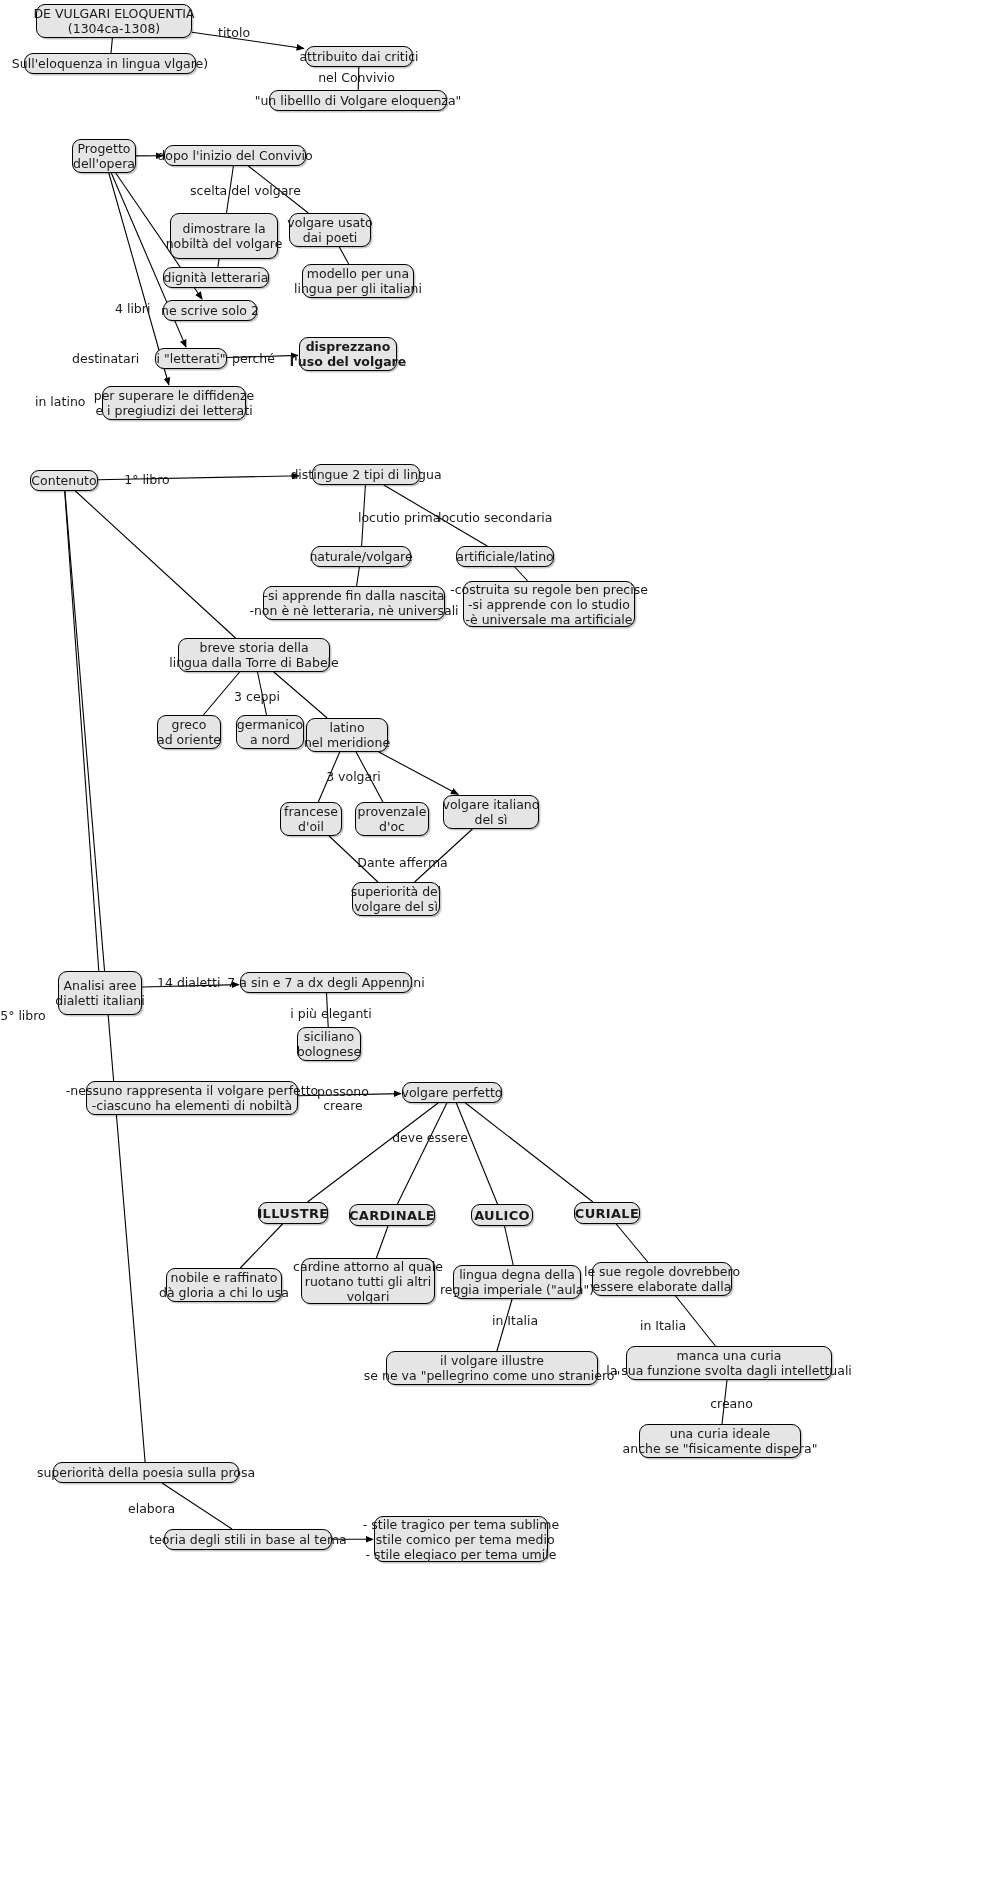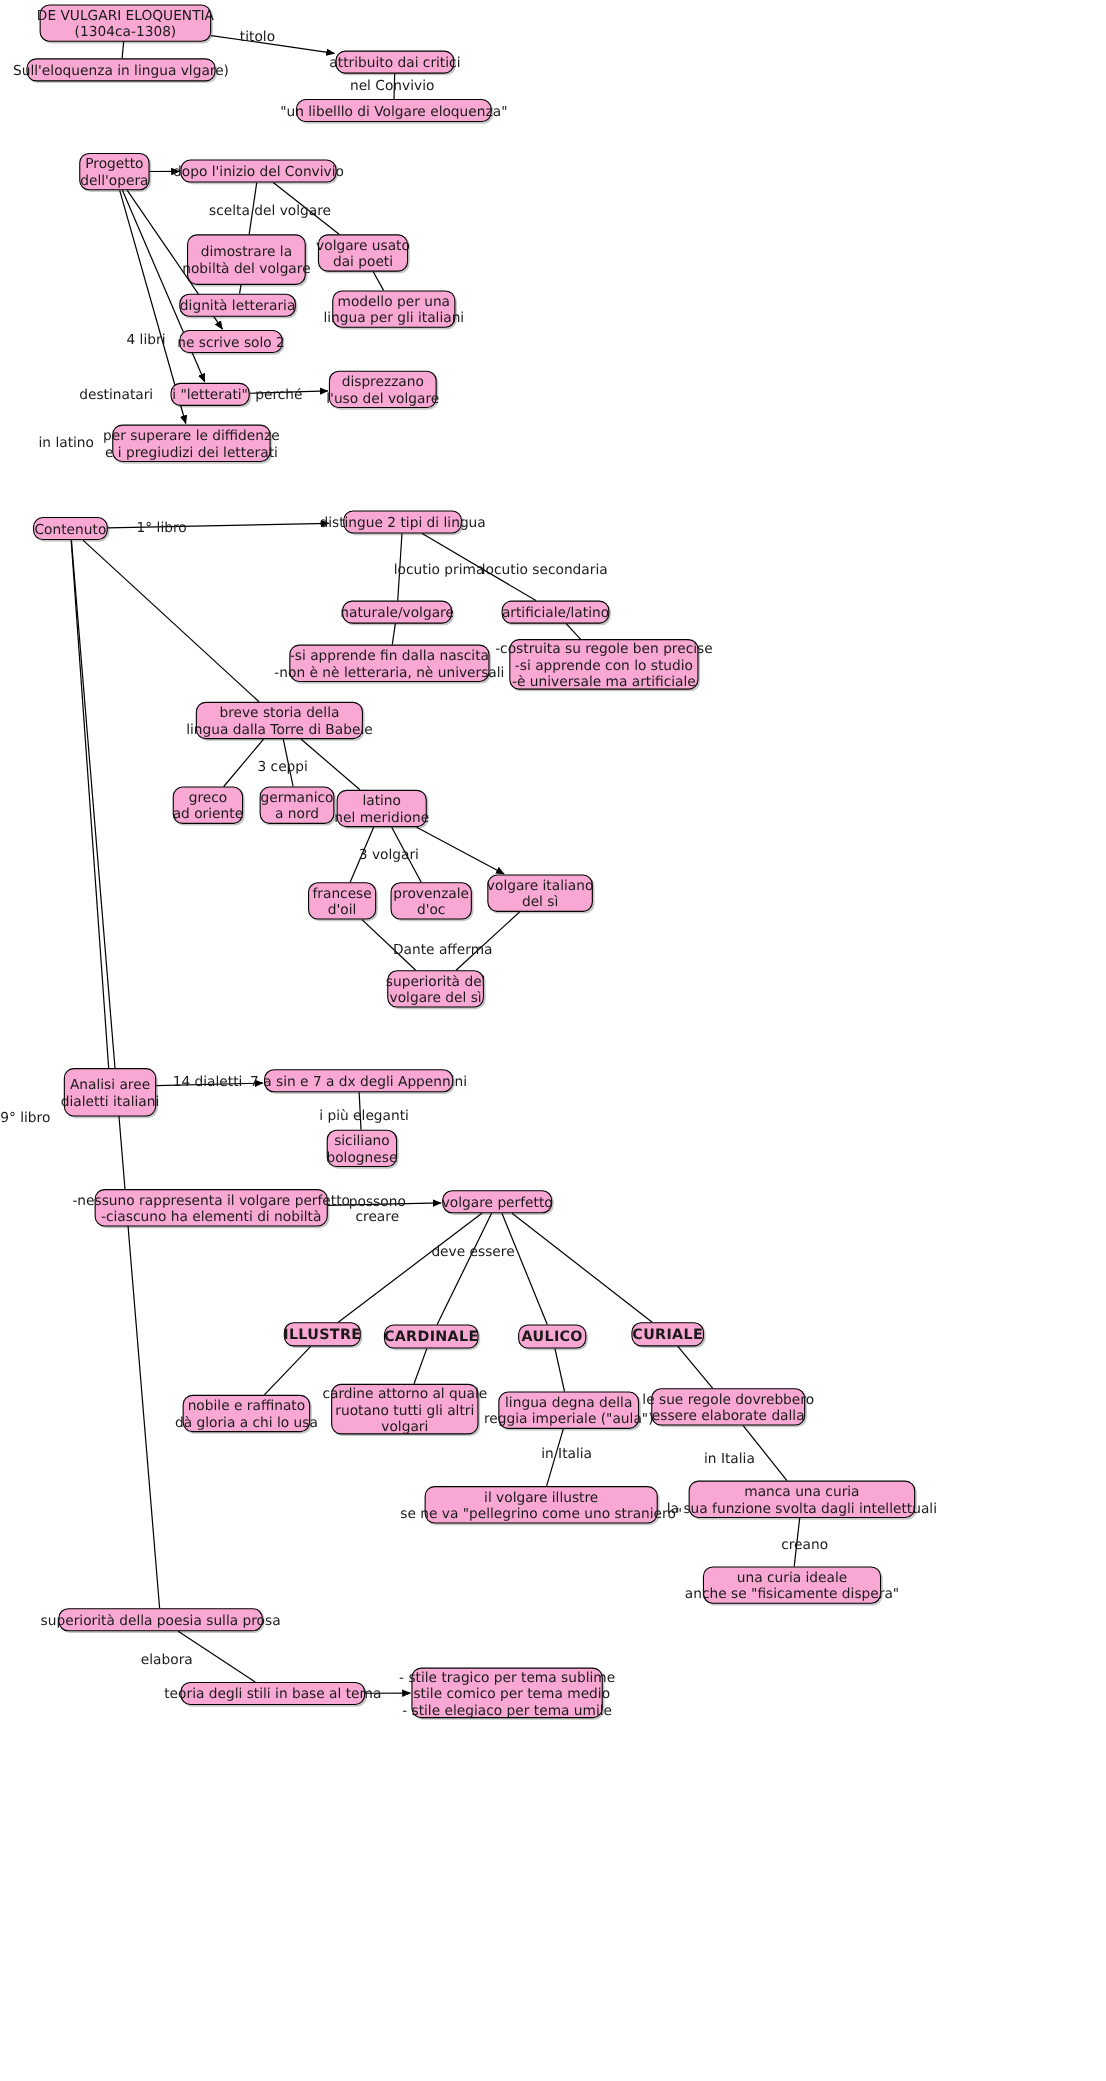--- a/index.html
+++ b/index.html
@@ -1,21 +1,21 @@
 <!DOCTYPE html>
 <html><head>
 <meta charset="utf-8">
 <style>
   html,body{margin:0;padding:0;background:#ffffff;}
   body{font-family:"DejaVu Sans", sans-serif;}
   #canvas{position:relative;width:1005px;height:1892px;background:#ffffff;overflow:hidden;}
   svg#edges{position:absolute;left:0;top:0;width:1005px;height:1892px;pointer-events:none;}
   .node{
     position:absolute;
-    background:#f9a8d4;
+    background:#e5e5e5;
     border:1px solid #000;
     border-radius:9px;
     box-sizing:border-box;
     display:flex;
     align-items:center;
     justify-content:center;
     text-align:center;
     color:#1a1a1a;
     font-size:12.5px;
     line-height:15px;
@@ -102,21 +102,21 @@
       <div class="node" style="left: 164px; top: 145px; width: 142px; height: 21px;">dopo l'inizio del Convivio</div>
       <div class="node" style="left: 170px; top: 213px; width: 108px; height: 46px;">dimostrare la
 nobiltà del volgare</div>
       <div class="node" style="left: 289px; top: 213px; width: 82px; height: 34px;">volgare usato
 dai poeti</div>
       <div class="node" style="left: 163px; top: 267px; width: 106px; height: 21px;">dignità letteraria</div>
       <div class="node" style="left: 302px; top: 264px; width: 112px; height: 34px;">modello per una
 lingua per gli italiani</div>
       <div class="node" style="left: 163px; top: 300px; width: 94px; height: 21px;">ne scrive solo 2</div>
       <div class="node" style="left: 155px; top: 348px; width: 72px; height: 21px;">i "letterati"</div>
-      <div class="node" style="left: 299px; top: 337px; width: 98px; height: 34px;">disprezzano
+      <div class="node" style="left: 299px; top: 337px; width: 98px; height: 34px; font-weight: bold;">disprezzano
 l'uso del volgare</div>
       <div class="node" style="left: 102px; top: 386px; width: 144px; height: 34px;">per superare le diffidenze
 e i pregiudizi dei letterati</div>
       <div class="node" style="left: 30px; top: 470px; width: 68px; height: 21px;">Contenuto</div>
       <div class="node" style="left: 312px; top: 464px; width: 108px; height: 21px;">distingue 2 tipi di lingua</div>
       <div class="node" style="left: 311px; top: 546px; width: 100px; height: 21px;">naturale/volgare</div>
       <div class="node" style="left: 456px; top: 546px; width: 98px; height: 21px;">artificiale/latino</div>
       <div class="node" style="left: 263px; top: 586px; width: 182px; height: 34px;">-si apprende fin dalla nascita
 -non è nè letteraria, nè universali</div>
       <div class="node" style="left: 463px; top: 581px; width: 172px; height: 46px;">-costruita su regole ben precise
@@ -178,21 +178,21 @@
       <div class="lbl" style="left: 115px; top: 302px; width: 35px;">4 libri</div>
       <div class="lbl" style="left: 72px; top: 352px; width: 67px;">destinatari</div>
       <div class="lbl" style="left: 232px; top: 352px; width: 43px;">perché</div>
       <div class="lbl" style="left: 35px; top: 395px; width: 50px;">in latino</div>
       <div class="lbl" style="left: 124px; top: 473px; width: 46px;">1° libro</div>
       <div class="lbl" style="left: 358px; top: 511px; width: 82px;">locutio prima</div>
       <div class="lbl" style="left: 438px; top: 511px; width: 114px;">locutio secondaria</div>
       <div class="lbl" style="left: 234px; top: 690px; width: 46px;">3 ceppi</div>
       <div class="lbl" style="left: 326px; top: 770px; width: 55px;">3 volgari</div>
       <div class="lbl" style="left: 357px; top: 856px; width: 91px;">Dante afferma</div>
-      <div class="lbl" style="left: 0px; top: 1009px; width: 46px;">9° libro</div>
+      <div class="lbl" style="left: 0px; top: 1009px; width: 46px;">5° libro</div>
       <div class="lbl" style="left: 157px; top: 976px; width: 63px;">14 dialetti</div>
       <div class="lbl" style="left: 290px; top: 1007px; width: 82px;">i più eleganti</div>
       <div class="lbl" style="left: 317px; top: 1085px; width: 52px;">possono
 creare</div>
       <div class="lbl" style="left: 392px; top: 1131px; width: 76px;">deve essere</div>
       <div class="lbl" style="left: 492px; top: 1314px; width: 46px;">in Italia</div>
       <div class="lbl" style="left: 640px; top: 1319px; width: 46px;">in Italia</div>
       <div class="lbl" style="left: 710px; top: 1397px; width: 43px;">creano</div>
       <div class="lbl" style="left: 128px; top: 1502px; width: 47px; text-align: center;">elabora</div>
     </div>

